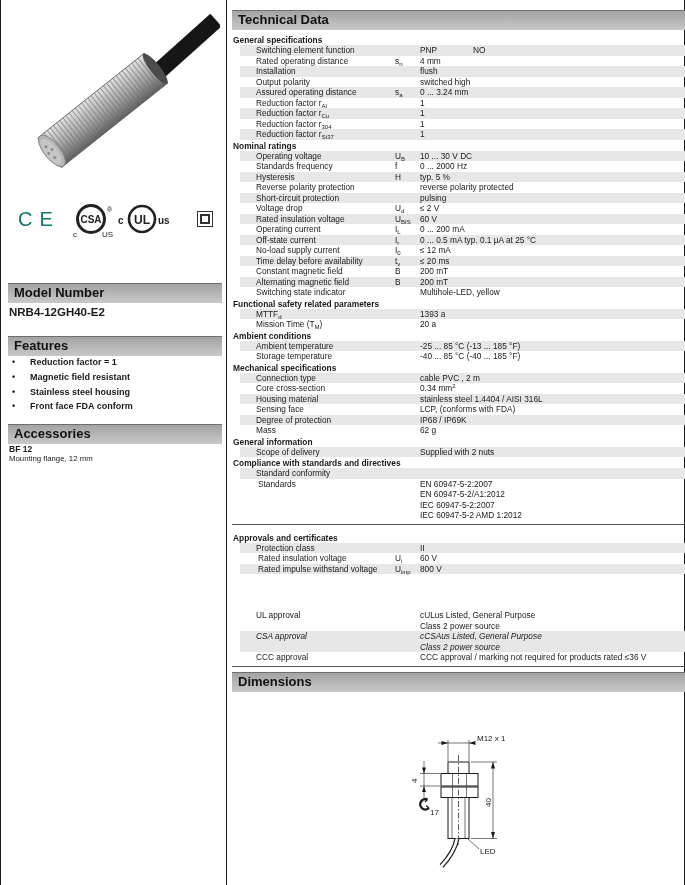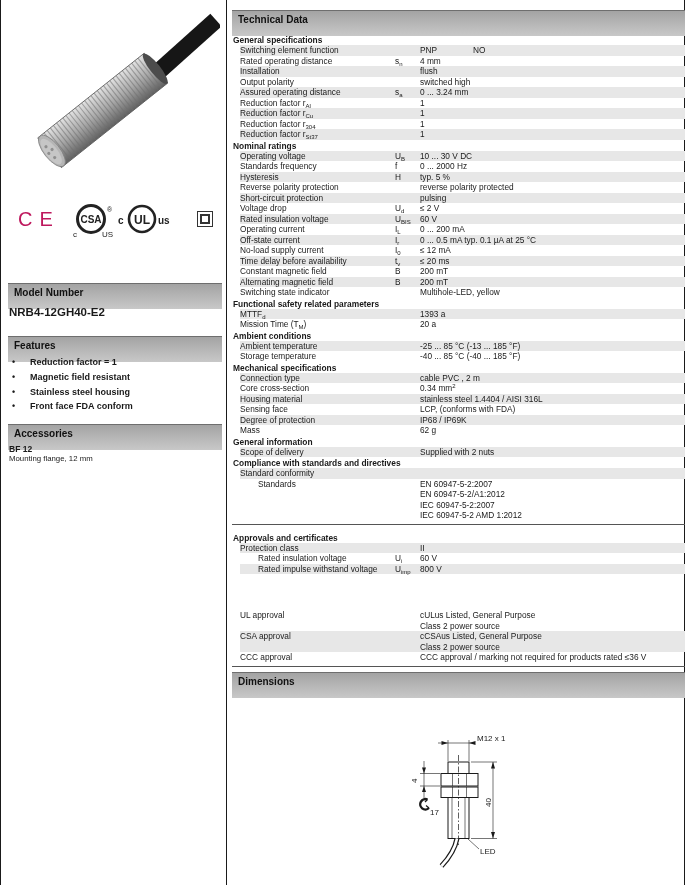--- a/index.html
+++ b/index.html
@@ -11,48 +11,48 @@
   #edge-left{left:0;} #edge-right{right:0;}
   #col-divider{position:absolute;top:0;bottom:0;left:226px;width:1px;background:#1a1a1a;}
 
   
   .bar{
     background:linear-gradient(180deg,#a3a3a3 0%,#b4b4b4 45%,#c8c8c8 100%);
     border-top:1px solid #6e6e6e;
     font-weight:bold;color:#111;
     padding-left:6px;box-sizing:border-box;
   }
-  .bar-big{font-size:10px;line-height:17px;height:26px;}
+  .bar-big{font-size:13px;line-height:17px;height:20px;}
 
   
   #left-col{position:absolute;left:0;top:0;width:226px;height:885px;}
   #product-photo{position:absolute;left:8px;top:6px;}
   #cert-row{position:absolute;left:12px;top:200px;width:206px;height:40px;}
-  #ce-mark{position:absolute;left:6px;top:8px;font-size:20px;letter-spacing:7px;font-weight:normal;color:#be185d;}
+  #ce-mark{position:absolute;left:6px;top:8px;font-size:20px;letter-spacing:7px;font-weight:normal;color:#0f766e;}
   #csa-logo{position:absolute;left:58px;top:0px;}
   #cul-logo{position:absolute;left:106px;top:4px;}
   #flush-icon{position:absolute;left:185px;top:11px;width:14px;height:14px;border:1.5px solid #333;display:flex;align-items:center;justify-content:center;}
   #flush-icon .inner{width:6px;height:6px;border:2px solid #333;}
   #model-bar{position:absolute;left:8px;top:283px;width:214px;}
   #model-value{position:absolute;left:9px;top:306px;font-size:11.5px;font-weight:bold;}
   #features-bar{position:absolute;left:8px;top:336px;width:214px;}
   #features-list{position:absolute;left:10px;top:357px;width:210px;}
   .feat{display:flex;font-size:9px;font-weight:bold;height:14.8px;line-height:11px;}
   .feat .dot{width:18px;padding-left:2px;}
   #accessories-bar{position:absolute;left:8px;top:424px;width:214px;}
   #accessory-name{position:absolute;left:9px;top:444px;font-size:8.5px;font-weight:bold;}
   #accessory-desc{position:absolute;left:9px;top:454px;font-size:7.8px;}
 
   
   #tech-bar{position:absolute;left:232px;top:10px;width:453px;}
   #technical-sections{position:absolute;left:232px;top:34px;width:453px;}
   .t-sec-title{height:10px;line-height:10px;padding:1px 16px 0 1px;font-weight:bold;font-size:8.4px;}
   .t-row{position:relative;min-height:10.5px;line-height:10.5px;font-size:8.3px;margin-left:8px;}
   .t-row.shade{background:#e7e7e7;}
-  .t-label{display:block;padding-left:0;white-space:nowrap;}
+  .t-label{display:block;padding-left:16px;white-space:nowrap;}
   .t-row.ind .t-label{padding-left:18px;}
   .t-sym{position:absolute;left:155px;top:0;white-space:nowrap;}
   .t-val{position:absolute;left:180px;top:0;white-space:nowrap;}
   .t-val2{position:absolute;left:233px;top:0;white-space:nowrap;}
   .t-row sub{font-size:6px;line-height:0;vertical-align:-1.5px;}
   .t-row sup{font-size:6px;line-height:0;vertical-align:3px;}
   .t-divider{border-top:1px solid #555;margin:3px 0 7px 0;height:0;}
 
   #dim-bar{position:absolute;left:232px;top:672px;width:453px;}
   #dim-drawing{position:absolute;left:380px;top:720px;}
@@ -372,21 +372,21 @@
       <span class="t-sym">U<sub>imp</sub></span>
       <span class="t-val">800 V</span>
     </div>
     <div class="t-row" style="min-height: 21px; margin-top: 36px;">
       <span class="t-label">UL approval</span>
       <span class="t-val">
         <div>cULus Listed, General Purpose</div>
         <div>Class 2 power source</div>
       </span>
     </div>
-    <div class="t-row shade" style="min-height: 21px;">
+    <div class="t-row shade" style="min-height: 21px; font-style: italic;">
       <span class="t-label">CSA approval</span>
       <span class="t-val">
         <div>cCSAus Listed, General Purpose</div>
         <div>Class 2 power source</div>
       </span>
     </div>
     <div class="t-row">
       <span class="t-label">CCC approval</span>
       <span class="t-val">CCC approval / marking not required for products rated ≤36 V</span>
     </div>

